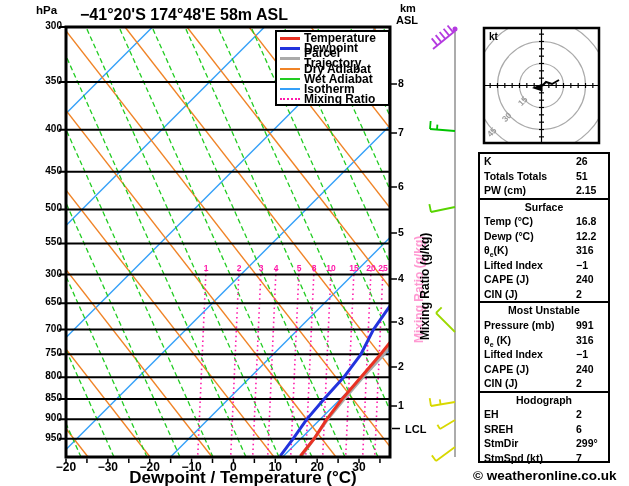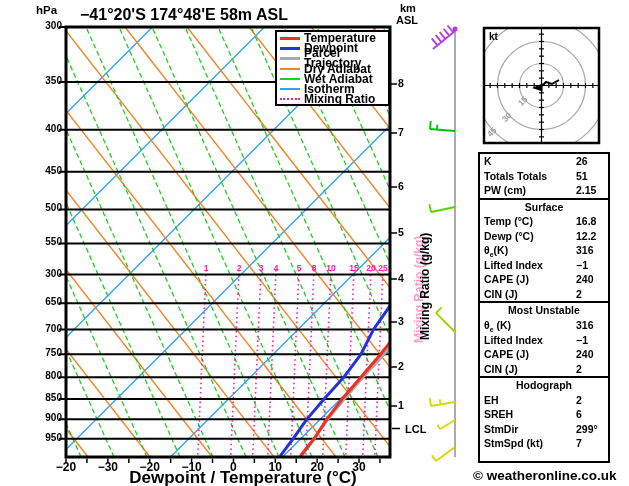--- a/index.html
+++ b/index.html
@@ -345,20 +345,21 @@
         <div class="panel-header">Surface</div>
         <div class="panel-row"><span>Temp (°C)</span><span class="val">16.8</span></div>
         <div class="panel-row"><span>Dewp (°C)</span><span class="val">12.2</span></div>
         <div class="panel-row"><span>θ<sub>e</sub>(K)</span><span class="val">316</span></div>
         <div class="panel-row"><span>Lifted Index</span><span class="val">−1</span></div>
         <div class="panel-row"><span>CAPE (J)</span><span class="val">240</span></div>
         <div class="panel-row"><span>CIN (J)</span><span class="val">2</span></div>
       </div>
       <div class="panel-section">
         <div class="panel-header">Most Unstable</div>
+        <div class="panel-row"><span>Pressure (mb)</span><span class="val">991</span></div>
         <div class="panel-row"><span>θ<sub>e</sub> (K)</span><span class="val">316</span></div>
         <div class="panel-row"><span>Lifted Index</span><span class="val">−1</span></div>
         <div class="panel-row"><span>CAPE (J)</span><span class="val">240</span></div>
         <div class="panel-row"><span>CIN (J)</span><span class="val">2</span></div>
       </div>
       <div class="panel-section">
         <div class="panel-header">Hodograph</div>
         <div class="panel-row"><span>EH</span><span class="val">2</span></div>
         <div class="panel-row"><span>SREH</span><span class="val">6</span></div>
         <div class="panel-row"><span>StmDir</span><span class="val">299°</span></div>

